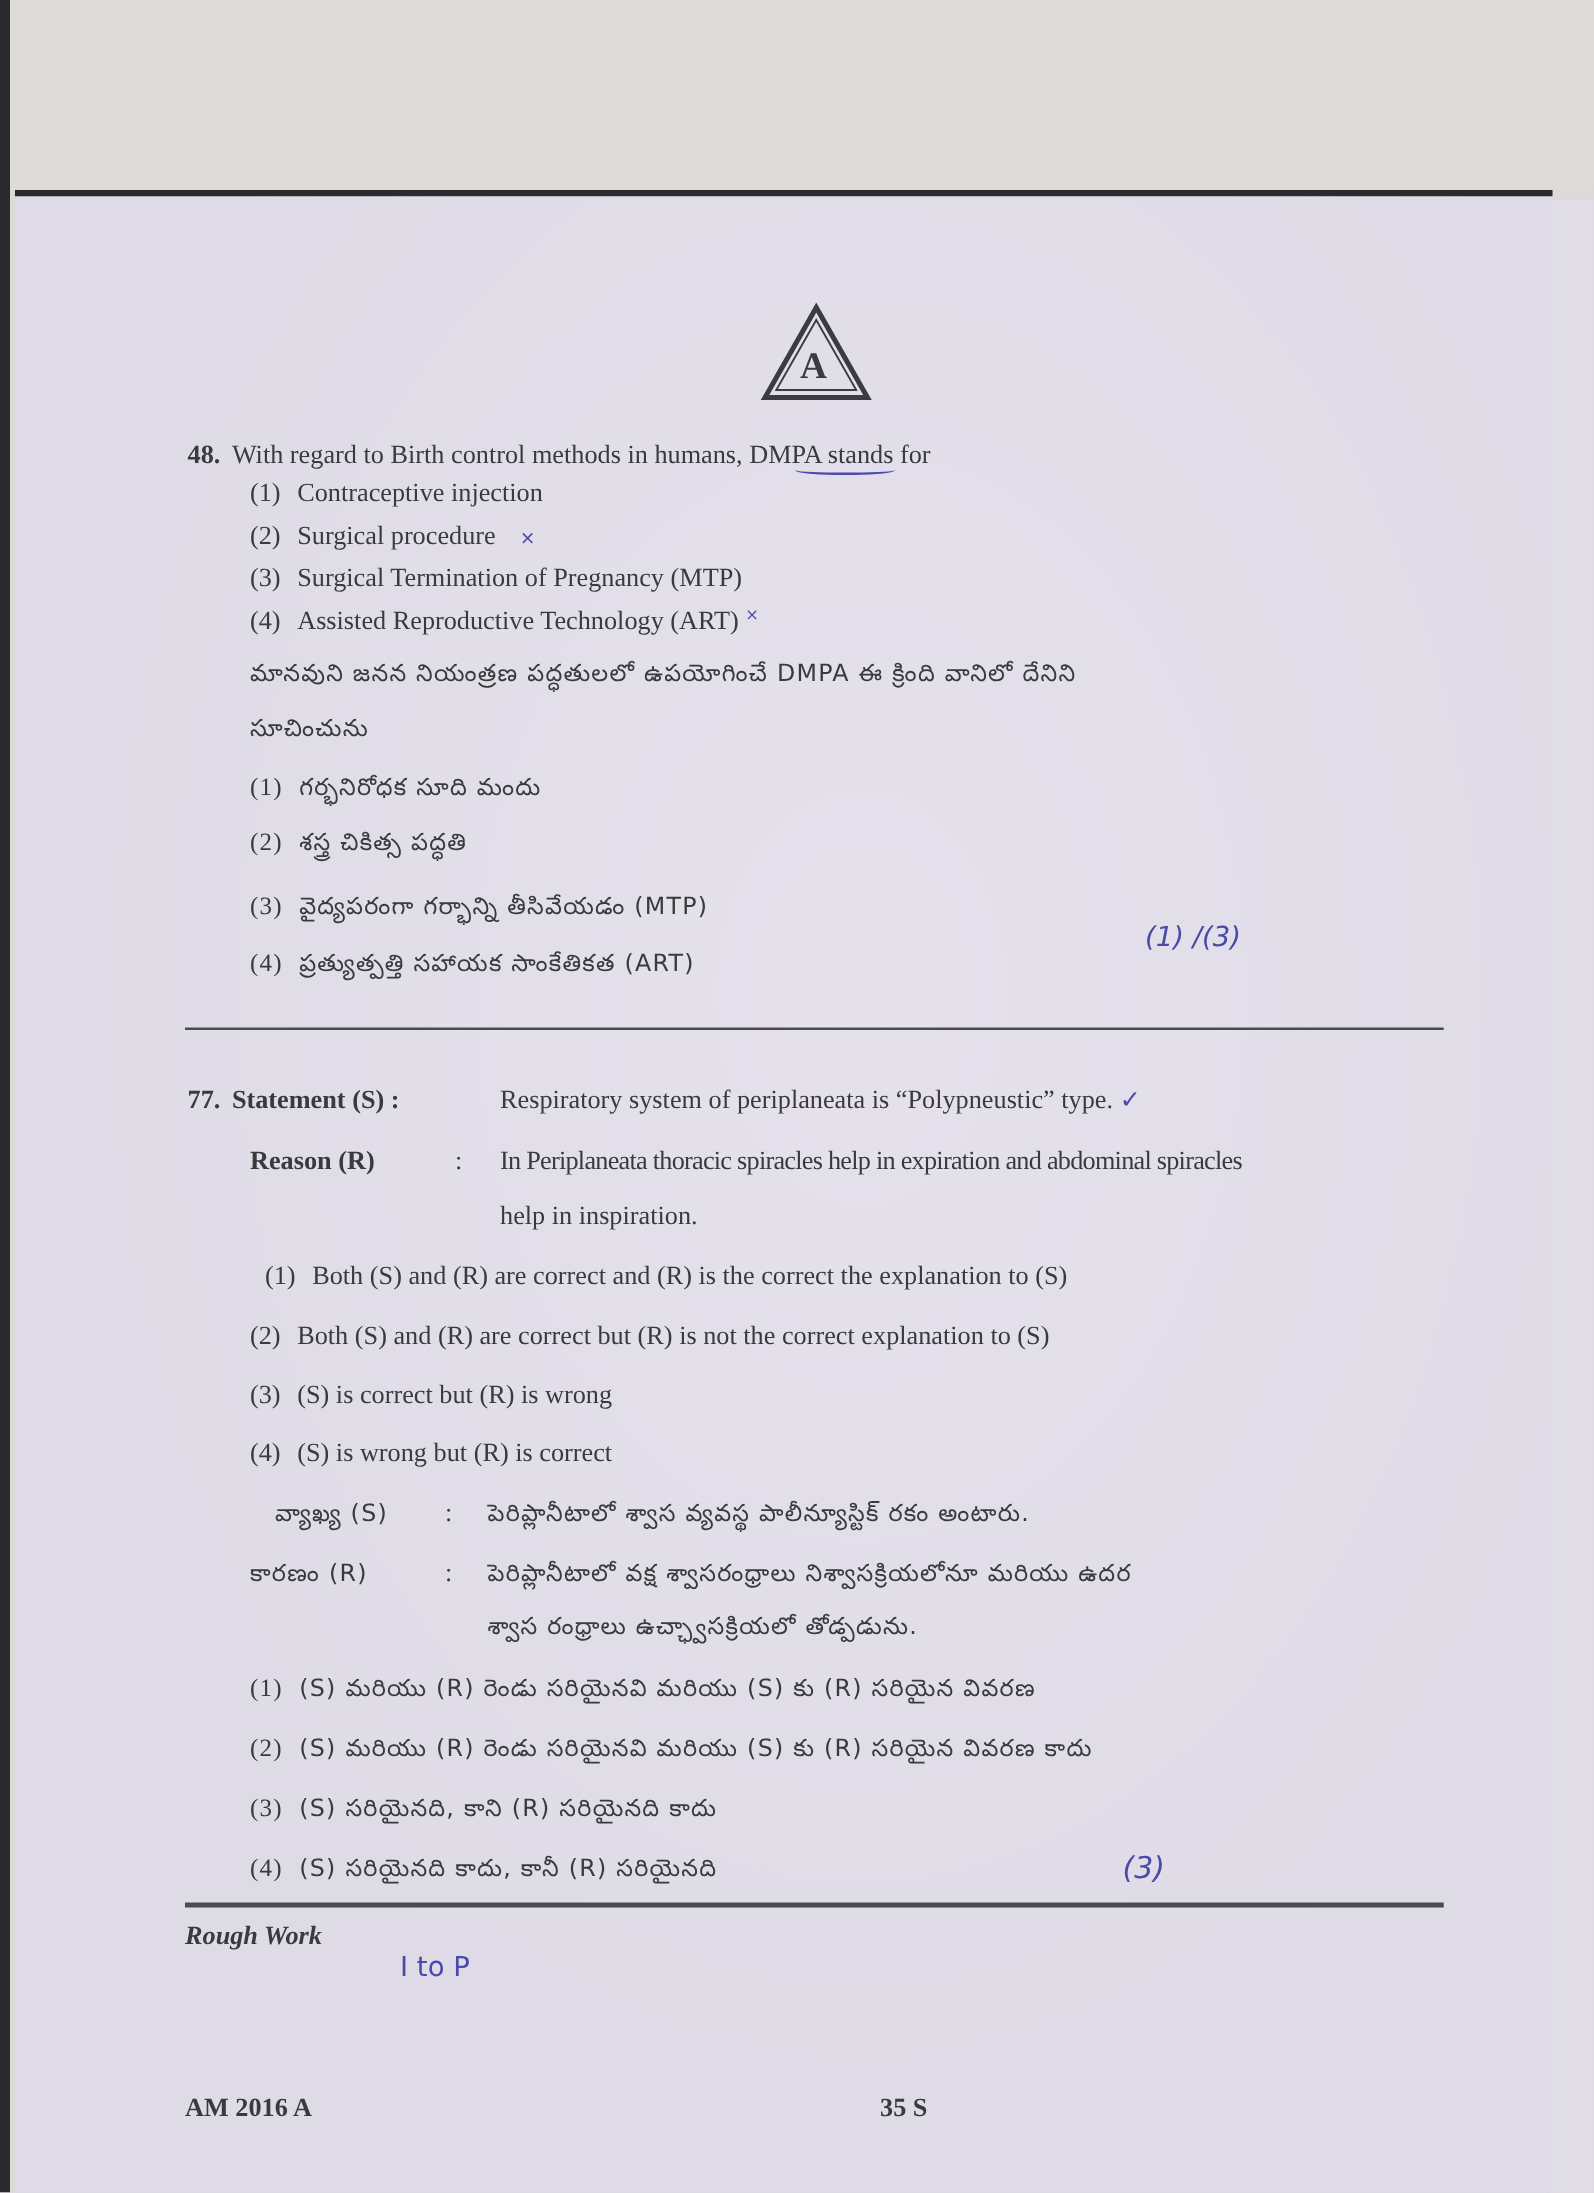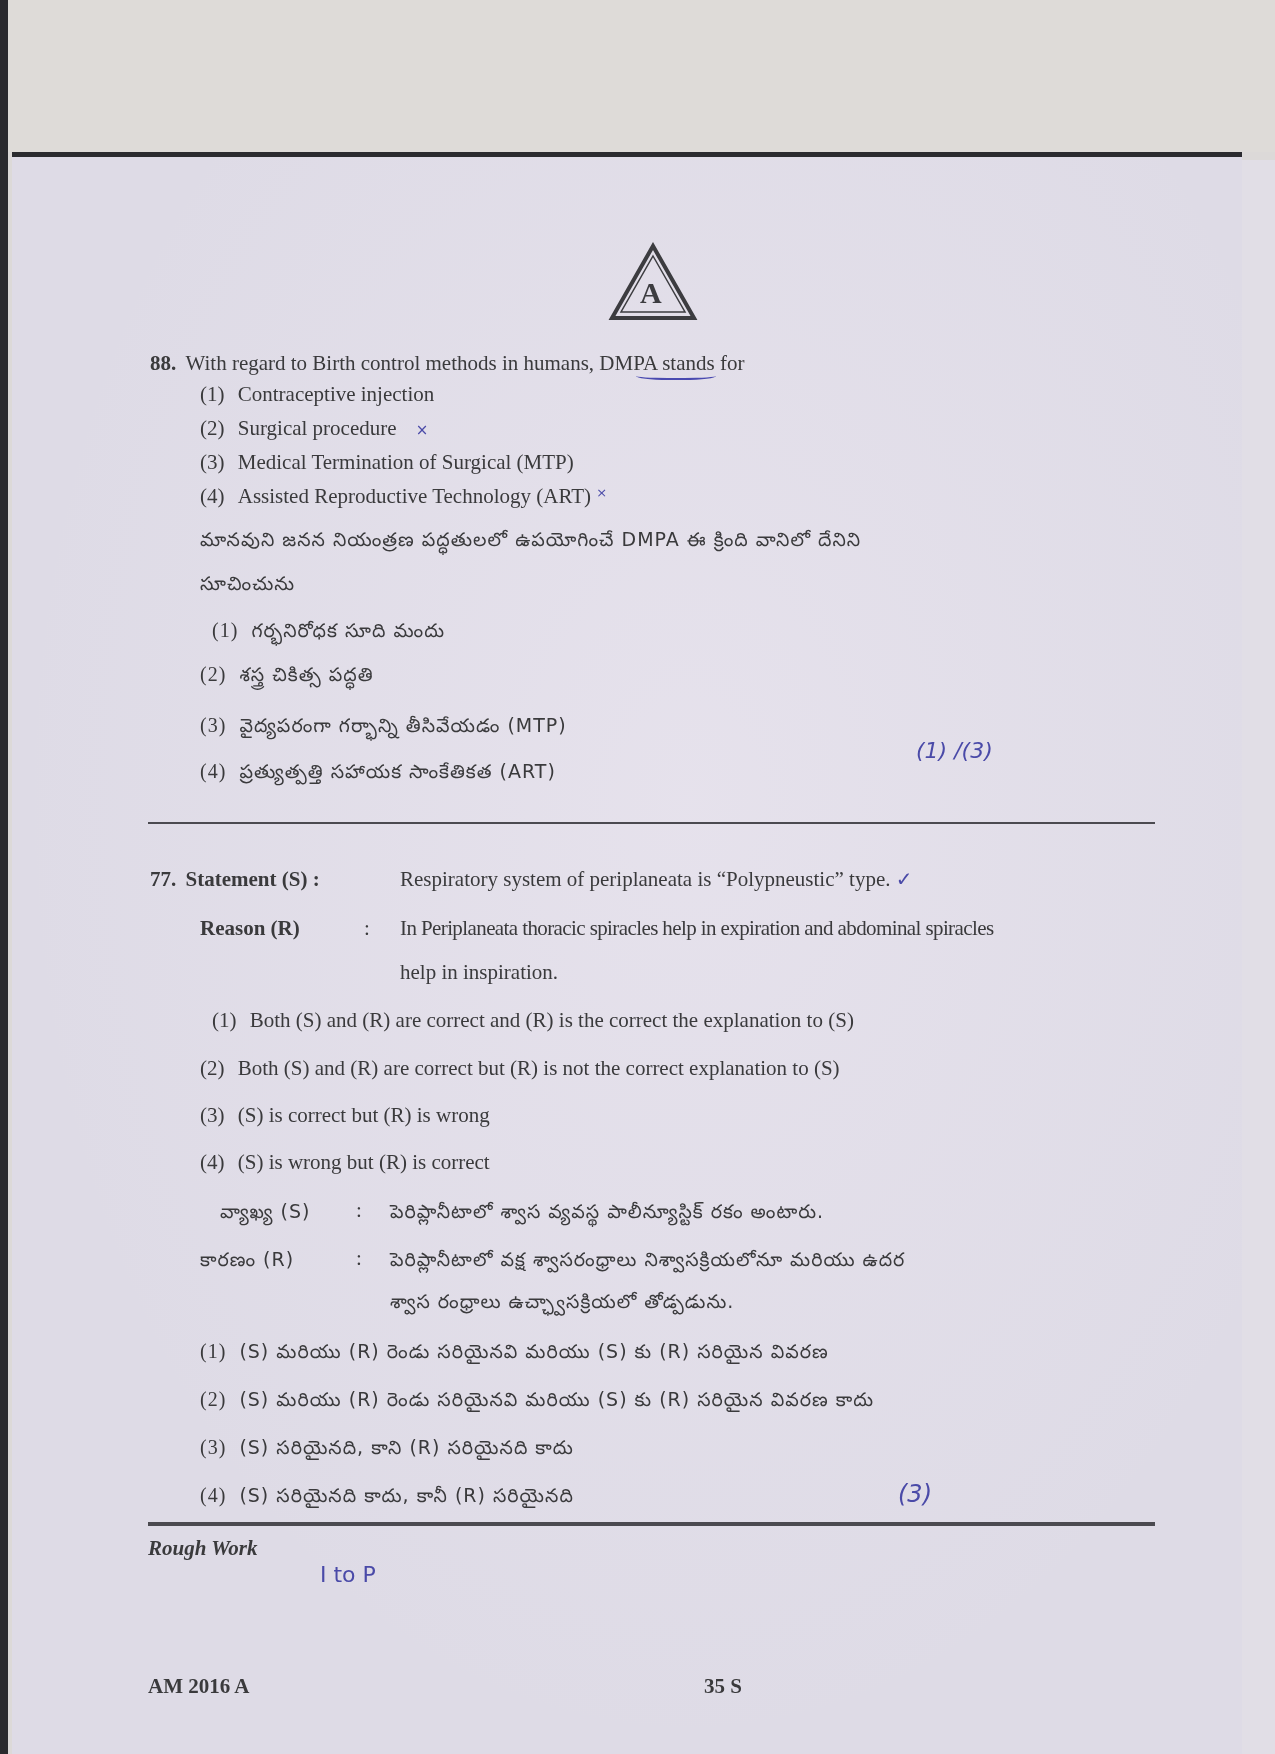--- a/index.html
+++ b/index.html
@@ -44,48 +44,48 @@
 
 <div class="set-badge">
   <svg width="90" height="80" viewBox="0 0 90 80">
     <polygon points="45,4 86,76 4,76" fill="none" stroke="#3c3c40" stroke-width="4"></polygon>
     <polygon points="45,14 77,70 13,70" fill="none" stroke="#3c3c40" stroke-width="1.5"></polygon>
   </svg>
   <span class="abs bold" style="left:32px;top:34px;font-size:30px;color:#3c3c40;">A</span>
 </div>
 
 <div class="abs q" style="left:150px;top:353px;">
-  <span class="qnum">88.</span>
+  <span class="qnum">48.</span>
   <span style="margin-left:4px;">With regard to Birth control methods in humans, DMPA stands for</span>
 </div>
 <div class="underline-ink" style="left:636px;top:370px;width:80px;height:8px;"></div>
 
 <div class="abs q" style="left:200px;top:384px;">
   <span>(1)</span>
   <span style="margin-left:8px;">Contraceptive injection</span>
 </div>
 <div class="abs q" style="left:200px;top:418px;">
   <span>(2)</span>
   <span style="margin-left:8px;">Surgical procedure</span>
   <span class="hand" style="font-size:15px;margin-left:14px;">×</span>
 </div>
 <div class="abs q" style="left:200px;top:452px;">
   <span>(3)</span>
-  <span style="margin-left:8px;">Medical Termination of Surgical (MTP)</span>
+  <span style="margin-left:8px;">Surgical Termination of Pregnancy (MTP)</span>
 </div>
 <div class="abs q" style="left:200px;top:486px;">
   <span>(4)</span>
   <span style="margin-left:8px;">Assisted Reproductive Technology (ART)</span>
   <span class="hand" style="font-size:13px;vertical-align:top;">×</span>
 </div>
 
 <div class="abs telugu" style="left:200px;top:528px;">మానవుని జనన నియంత్రణ పద్ధతులలో ఉపయోగించే DMPA ఈ క్రింది వానిలో దేనిని</div>
 <div class="abs telugu" style="left:200px;top:572px;">సూచించును</div>
 
-<div class="abs telugu" style="left:212px;top:619px;">
+<div class="abs telugu" style="left:200px;top:619px;">
   <span style="font-family:'Liberation Serif',serif;font-size:20px;">(1)</span>
   <span style="margin-left:6px;">గర్భనిరోధక సూది మందు</span>
 </div>
 <div class="abs telugu" style="left:200px;top:663px;">
   <span style="font-family:'Liberation Serif',serif;font-size:20px;">(2)</span>
   <span style="margin-left:6px;">శస్త్ర చికిత్స పద్ధతి</span>
 </div>
 <div class="abs telugu" style="left:200px;top:714px;">
   <span style="font-family:'Liberation Serif',serif;font-size:20px;">(3)</span>
   <span style="margin-left:6px;">వైద్యపరంగా గర్భాన్ని తీసివేయడం (MTP)</span>

